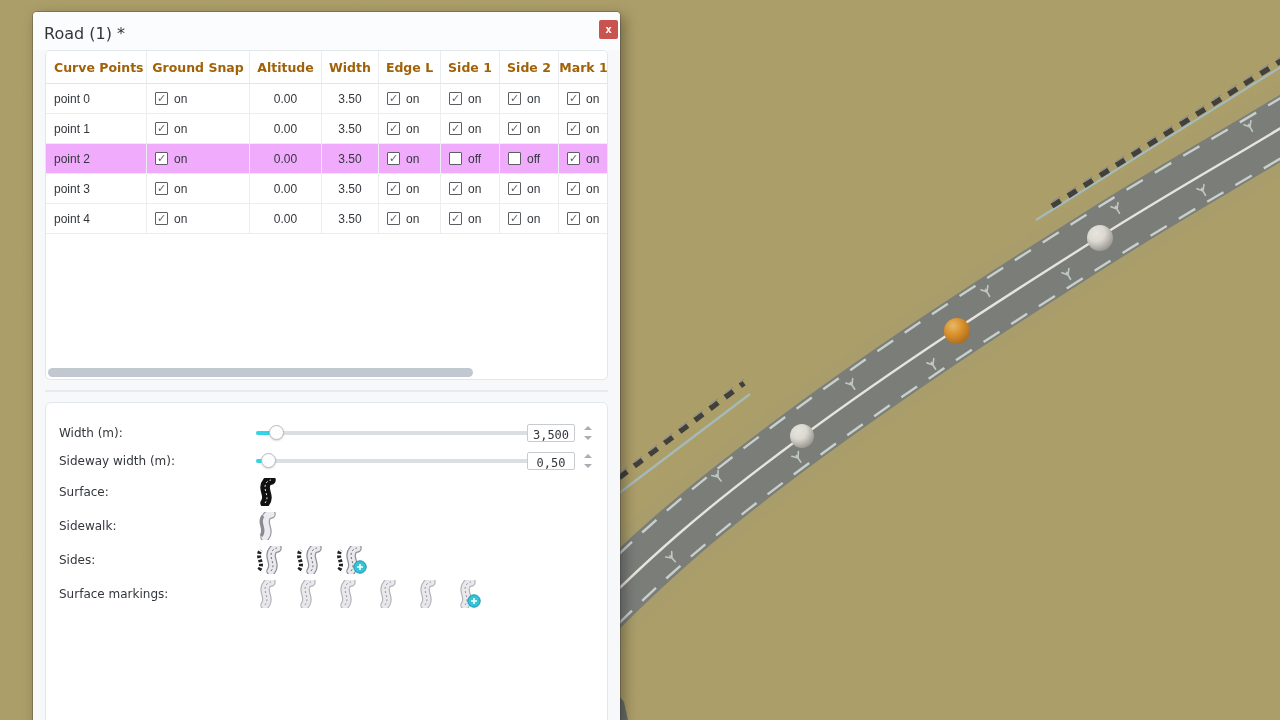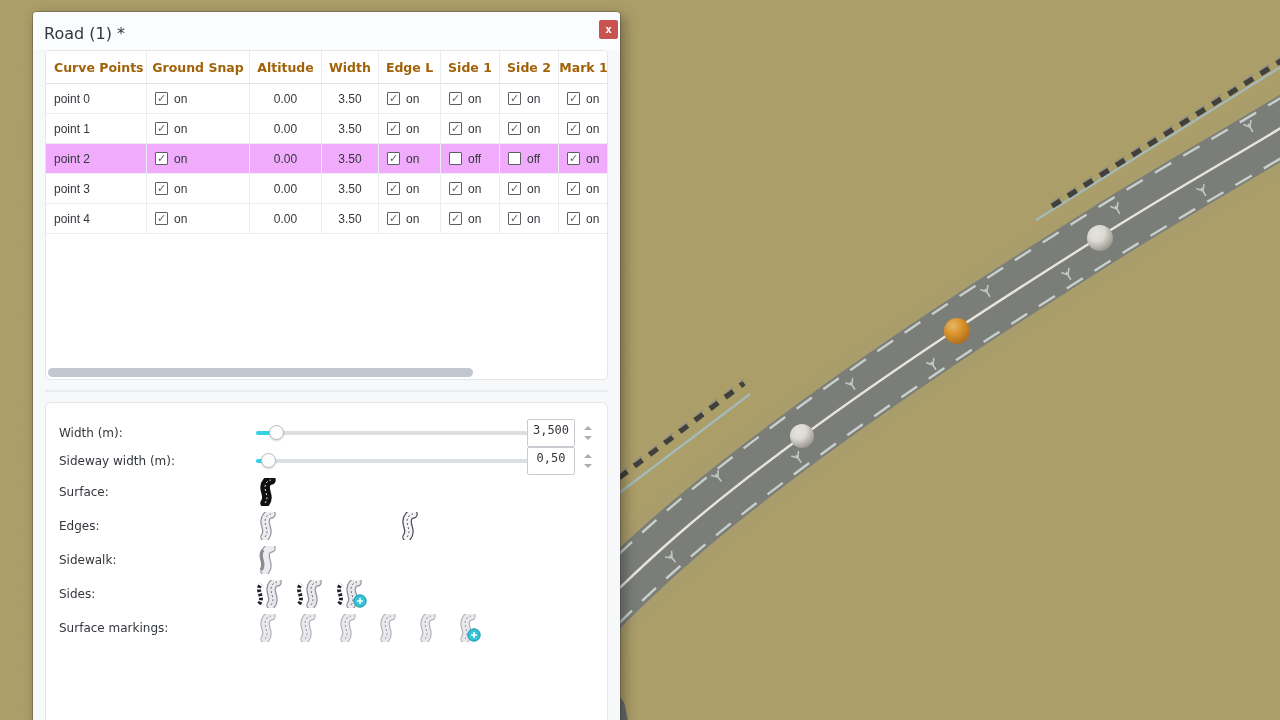--- a/index.html
+++ b/index.html
@@ -54,21 +54,21 @@
   .prow { position:relative; height:28px; }
   .plabel { position:absolute; left:1px; top:50%; transform:translateY(-50%);
             font-size:12px; color:#33373c; }
   .track { position:absolute; left:198px; top:50%; width:285px; height:4px; margin-top:-2px;
            background:#dcdfe2; border-radius:2px; cursor:pointer; }
   .fill  { position:absolute; left:0; top:0; height:4px; background:#35d3e6; border-radius:2px; }
   .knob  { position:absolute; top:50%; width:15px; height:15px; margin:-8px 0 0 -8px;
            background:#fdfdfd; border:1px solid #b6bcc1; border-radius:50%;
            box-shadow:0 1px 2px rgba(0,0,0,.15); cursor:pointer; }
   .valbox { position:absolute; right:20px; top:50%; transform:translateY(-50%); width:48px;
-            height:28px; border:1px solid #c8ccd1; border-radius:2px; background:#fff;
+            height:18px; border:1px solid #c8ccd1; border-radius:2px; background:#fff;
             font-family:"DejaVu Sans Mono", monospace; font-size:12px; color:#33373c;
             text-align:center; line-height:20px; }
   .valbox.narrow { width:34px; }
   .spin { position:absolute; right:0; top:50%; transform:translateY(-50%); width:14px;
           height:20px; display:flex; flex-direction:column; align-items:center;
           justify-content:space-between; padding:3px 0; cursor:pointer; }
   .spin i { display:block; width:0; height:0; border-left:4px solid transparent;
             border-right:4px solid transparent; }
   .spin .up { border-bottom:4px solid #a8aeb4; }
   .spin .dn { border-top:4px solid #a8aeb4; }
@@ -329,35 +329,20 @@
       <div class="trow2 row-roadway">
         <span class="plabel">Surface:</span>
         <div class="icons">
           <svg class="ticon" width="26" height="28" viewBox="0 0 26 28">
             <path d="M9,25 C15,18 5,11 11,4 C12,2.8 13.5,2.2 15,2" fill="none" stroke="#141414" stroke-width="9.5" stroke-linecap="round"></path>
             <path d="M9,25 C15,18 5,11 11,4 C12,2.8 13.5,2.2 15,2" fill="none" stroke="#101010" stroke-width="7" stroke-linecap="round"></path>
             <path d="M9,25 C15,18 5,11 11,4 C12,2.8 13.5,2.2 15,2" fill="none" stroke="#e8e8e8" stroke-width="1" stroke-dasharray="2 2.2"></path>
           </svg>
         </div>
       </div>
-      <div class="trow2 row-edges">
-        <span class="plabel">Edges:</span>
-        <div class="icons">
-          <svg class="ticon" width="26" height="28" viewBox="0 0 26 28">
-            <path d="M9,25 C15,18 5,11 11,4 C12,2.8 13.5,2.2 15,2" fill="none" stroke="#93939b" stroke-width="9.5" stroke-linecap="round"></path>
-            <path d="M9,25 C15,18 5,11 11,4 C12,2.8 13.5,2.2 15,2" fill="none" stroke="#ececf0" stroke-width="7" stroke-linecap="round"></path>
-            <path d="M9,25 C15,18 5,11 11,4 C12,2.8 13.5,2.2 15,2" fill="none" stroke="#6f6f76" stroke-width="1" stroke-dasharray="2 2.2"></path>
-          </svg>
-          <svg class="ticon" width="26" height="28" viewBox="0 0 26 28">
-            <path d="M9,25 C15,18 5,11 11,4 C12,2.8 13.5,2.2 15,2" fill="none" stroke="#4e4e56" stroke-width="9.5" stroke-linecap="round"></path>
-            <path d="M9,25 C15,18 5,11 11,4 C12,2.8 13.5,2.2 15,2" fill="none" stroke="#f4f4f6" stroke-width="7" stroke-linecap="round"></path>
-            <path d="M9,25 C15,18 5,11 11,4 C12,2.8 13.5,2.2 15,2" fill="none" stroke="#5a5a60" stroke-width="1" stroke-dasharray="2 2.2"></path>
-          </svg>
-        </div>
-      </div>
       <div class="trow2 row-sidewalk">
         <span class="plabel">Sidewalk:</span>
         <div class="icons">
           <svg class="ticon" width="26" height="28" viewBox="0 0 26 28">
             <path d="M9,25 C15,18 5,11 11,4 C12,2.8 13.5,2.2 15,2" fill="none" stroke="#9a9aa2" stroke-width="9.5" stroke-linecap="round"></path>
             <path d="M9,25 C15,18 5,11 11,4 C12,2.8 13.5,2.2 15,2" fill="none" stroke="#ececf0" stroke-width="7" stroke-linecap="round"></path>
             <path d="M5,24 C11,17 1,11 7,4" fill="none" stroke="#8b8b91" stroke-width="3.4"></path>
           </svg>
         </div>
       </div>

